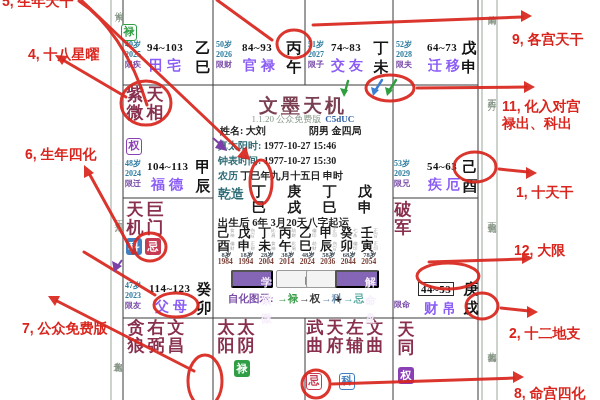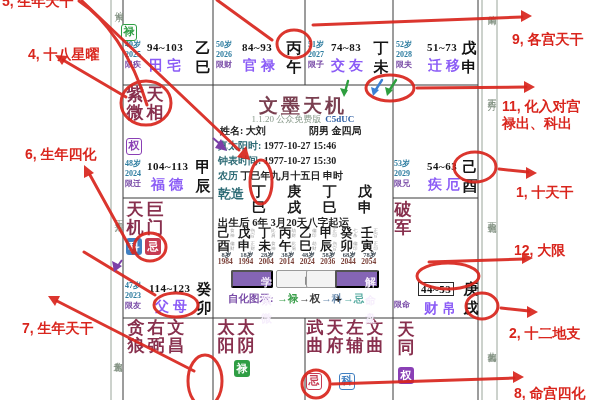--- a/index.html
+++ b/index.html
@@ -108,21 +108,21 @@
   <span class="range" style="left:242px;top:41px">84~93</span>
   <span class="pname" style="left:243px;top:57px">官禄</span>
   <div class="gz" style="left:285px;top:39px"><span>丙</span><br><span>午</span></div>
 
   <div class="flow3" style="left:308px;top:40px"><span>51岁</span><br><span>2027</span><br><span class="fl">限子</span></div>
   <span class="range" style="left:331px;top:41px">74~83</span>
   <span class="pname" style="left:331px;top:57px">交友</span>
   <div class="gz" style="left:372px;top:39px"><span>丁</span><br><span>未</span></div>
 
   <div class="flow3" style="left:396px;top:40px"><span>52岁</span><br><span>2028</span><br><span class="fl">限夫</span></div>
-  <span class="range" style="left:427px;top:41px">51~73</span>
+  <span class="range" style="left:427px;top:41px">64~73</span>
   <span class="pname" style="left:428px;top:57px">迁移</span>
   <div class="gz" style="left:460px;top:39px"><span>戊</span><br><span>申</span></div>
 
   <div class="stars" style="left:126px;top:86px">
       <div class="starcol">
         <div>紫</div>
         <div>微</div>
       </div>
       <div class="starcol">
         <div>天</div>
@@ -377,21 +377,21 @@
   <button class="btn purple" style="left:335px;top:270px;width:44px">解命盘</button>
 
   <div class="legend" style="left:228px;top:292px">
     <span class="lg-label">自化图示:</span>
     <span><span class="lg-lu">→禄</span><span class="lg-quan2">→权</span><span class="lg-ke2">→科</span><span class="lg-ji2">→忌</span></span>
   </div>
 
   <div class="redlabel" style="left:2px;top:-7px">5, 生年天干</div>
   <div class="redlabel" style="left:28px;top:46px">4, 十八星曜</div>
   <div class="redlabel" style="left:25px;top:146px">6, 生年四化</div>
-  <div class="redlabel" style="left:22px;top:320px">7, 生年天干</div>
+  <div class="redlabel" style="left:22px;top:320px">7, 公众免费版</div>
   <div class="redlabel" style="left:512px;top:31px">9, 各宫天干</div>
   <div class="redlabel" style="left:502px;top:98px">11, 化入对宫</div>
   <div class="redlabel" style="left:502px;top:115px">禄出、科出</div>
   <div class="redlabel" style="left:516px;top:184px">1, 十天干</div>
   <div class="redlabel" style="left:514px;top:242px">12, 大限</div>
   <div class="redlabel" style="left:509px;top:325px">2, 十二地支</div>
   <div class="redlabel" style="left:514px;top:385px">8, 命宫四化</div>
 
   <svg id="anno" class="layer" width="600" height="400">
     <g stroke="#d9251d" stroke-width="3" fill="none" stroke-linecap="round" opacity="0.92">

